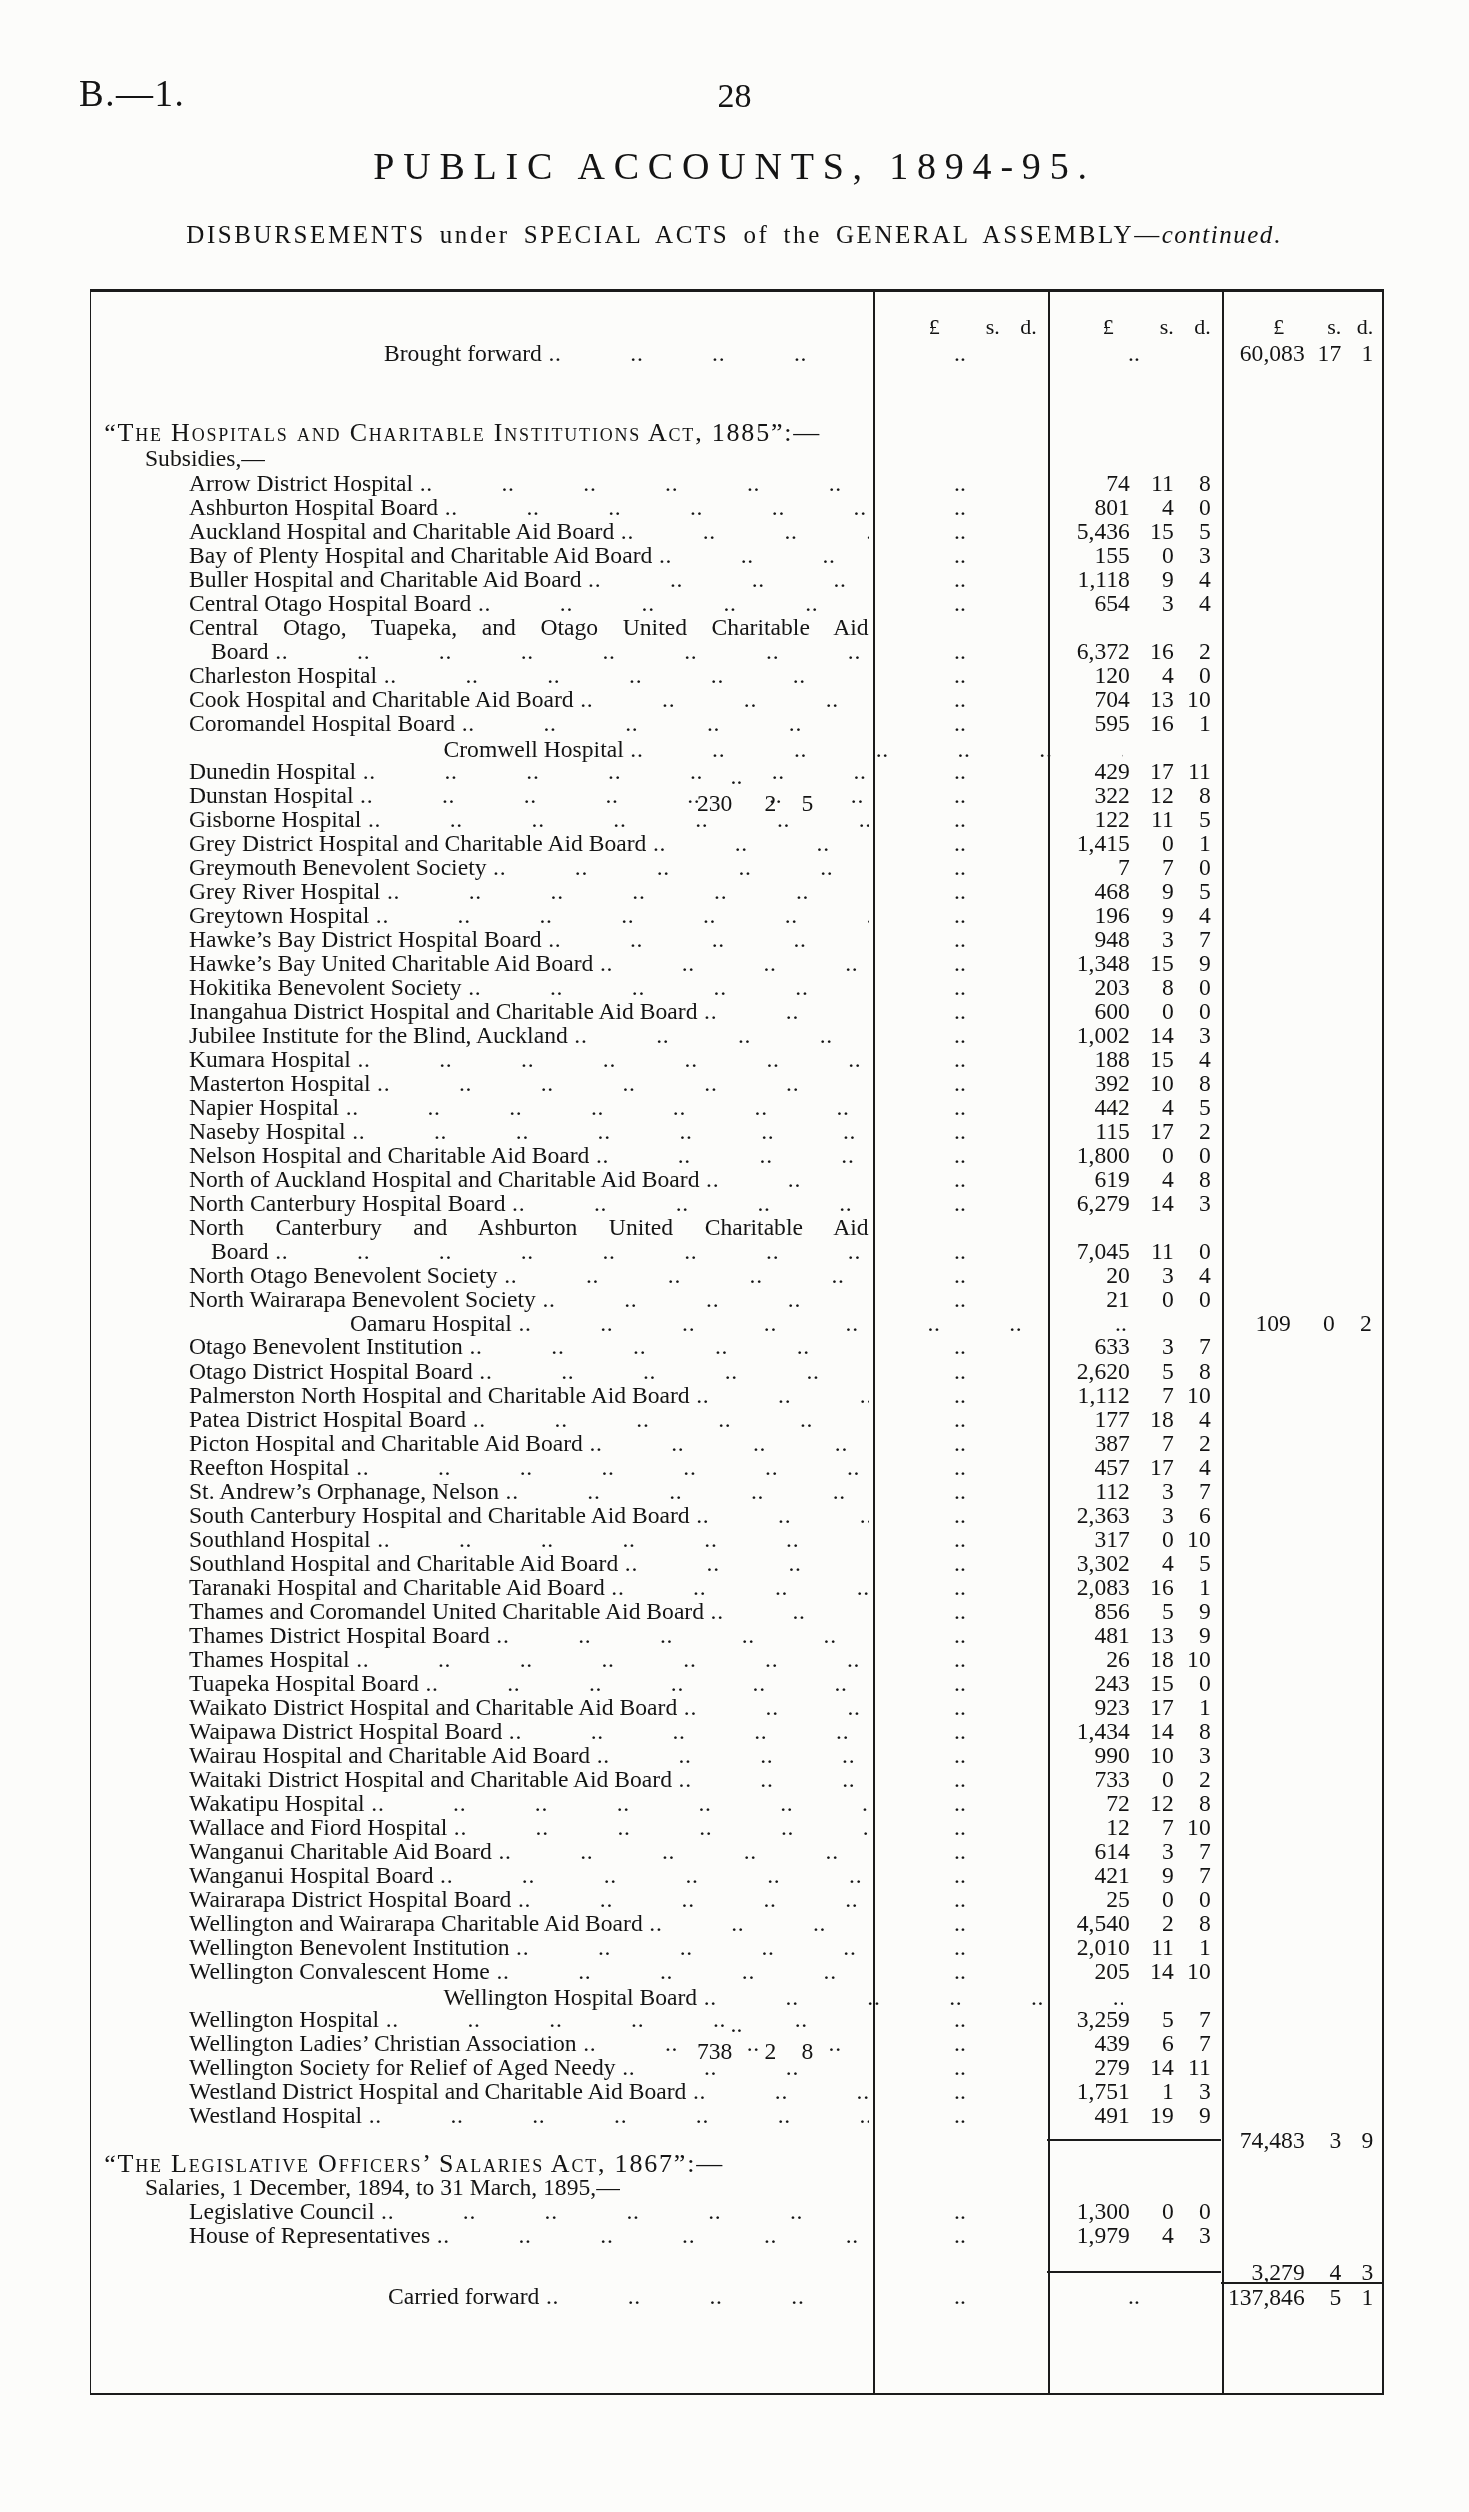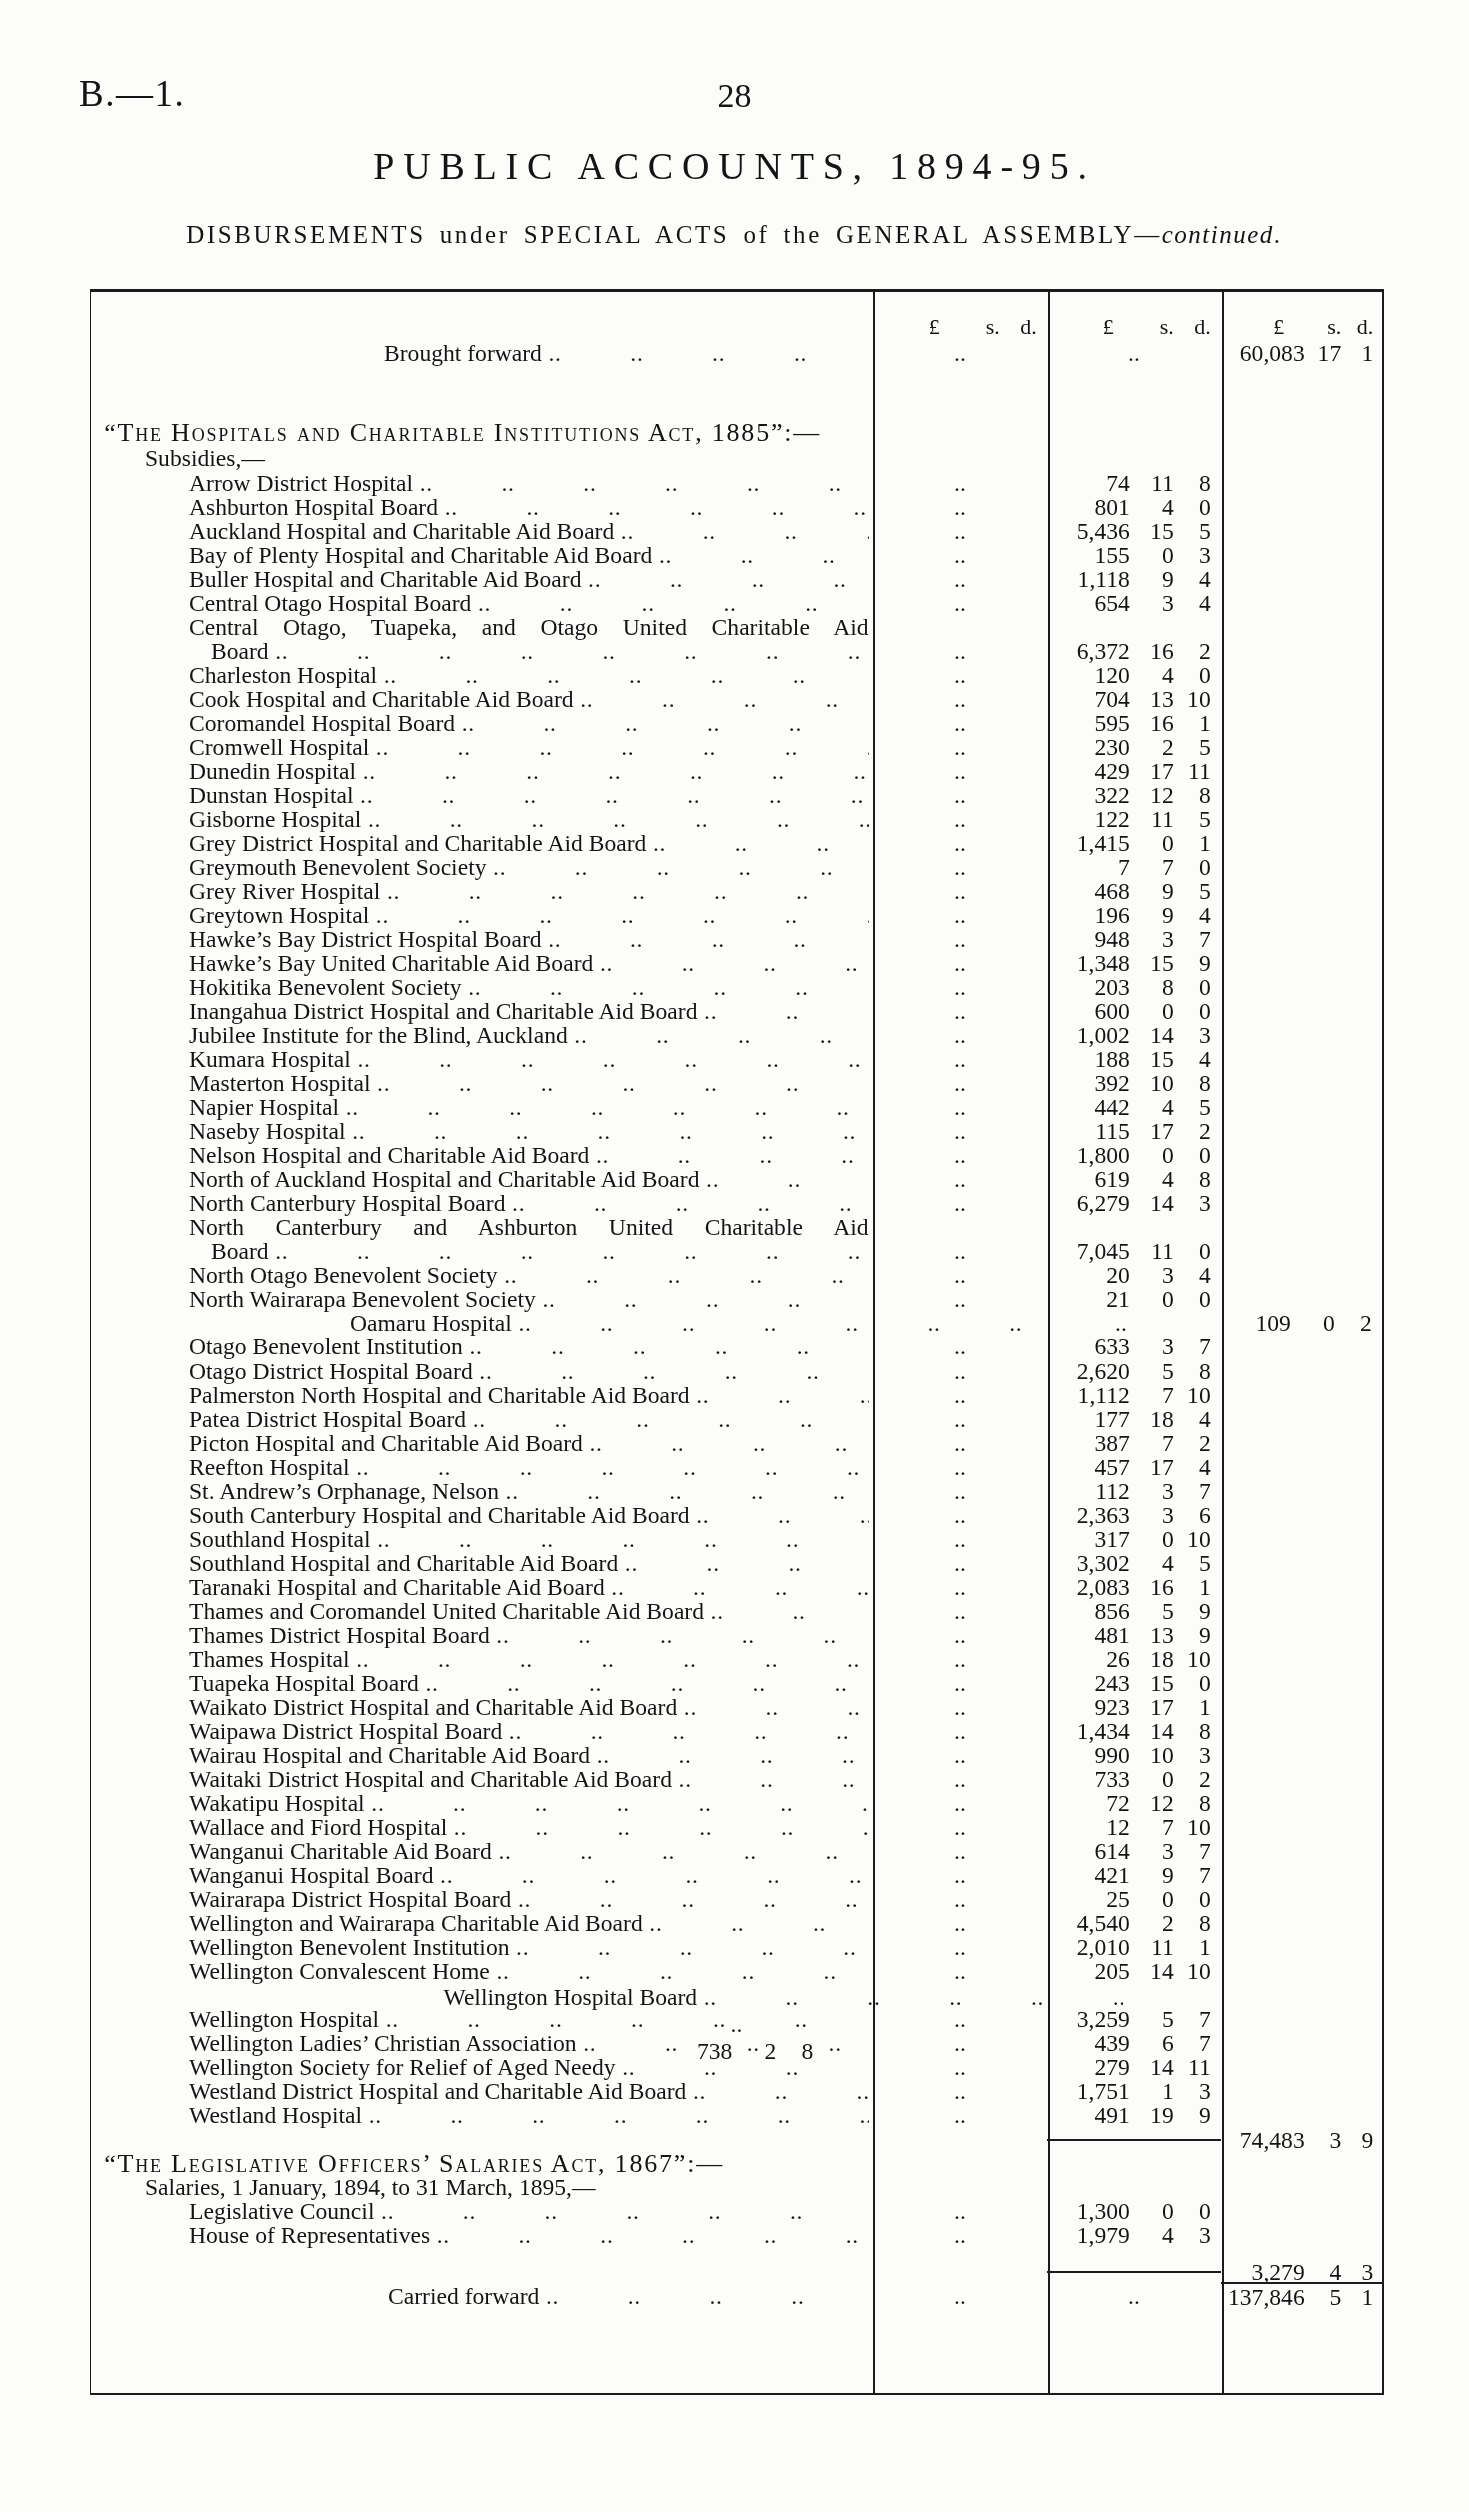--- a/index.html
+++ b/index.html
@@ -241,21 +241,21 @@
             <span>Coromandel Hospital Board</span>
             <span class="leader">.. .. .. .. .. .. .. .. .. .. .. .. .. .. .. ..</span>
           </div>
           <div class="c1"><span>..</span></div>
           <div class="c2">
             <span class="mp">595</span>
             <span class="ms">16</span>
             <span class="md">1</span>
           </div>
         </div>
-        <div class="r" style="height: 24px;">
+        <div class="r" style="height: 24px; flex-direction: column;">
           <div class="desc ind">
             <span>Cromwell Hospital</span>
             <span class="leader">.. .. .. .. .. .. .. .. .. .. .. .. .. .. .. ..</span>
           </div>
           <div class="c1"><span>..</span></div>
           <div class="c2">
             <span class="mp">230</span>
             <span class="ms">2</span>
             <span class="md">5</span>
           </div>
@@ -947,21 +947,21 @@
             <span class="md">9</span>
           </div>
         </div>
         <div class="r" style="height: 23.6px;">
           <div class="desc acth-desc">
             <span class="acts">“The Legislative Officers’ Salaries Act, 1867”:—</span>
           </div>
         </div>
         <div class="r" style="height: 23.6px;">
           <div class="desc subh-desc">
-            <span>Salaries, 1 January, 1894, to 31 March, 1895,—</span>
+            <span>Salaries, 1 December, 1894, to 31 March, 1895,—</span>
           </div>
         </div>
         <div class="r" style="height: 24px;">
           <div class="desc ind">
             <span>Legislative Council</span>
             <span class="leader">.. .. .. .. .. .. .. .. .. .. .. .. .. .. .. ..</span>
           </div>
           <div class="c1"><span>..</span></div>
           <div class="c2">
             <span class="mp">1,300</span>

